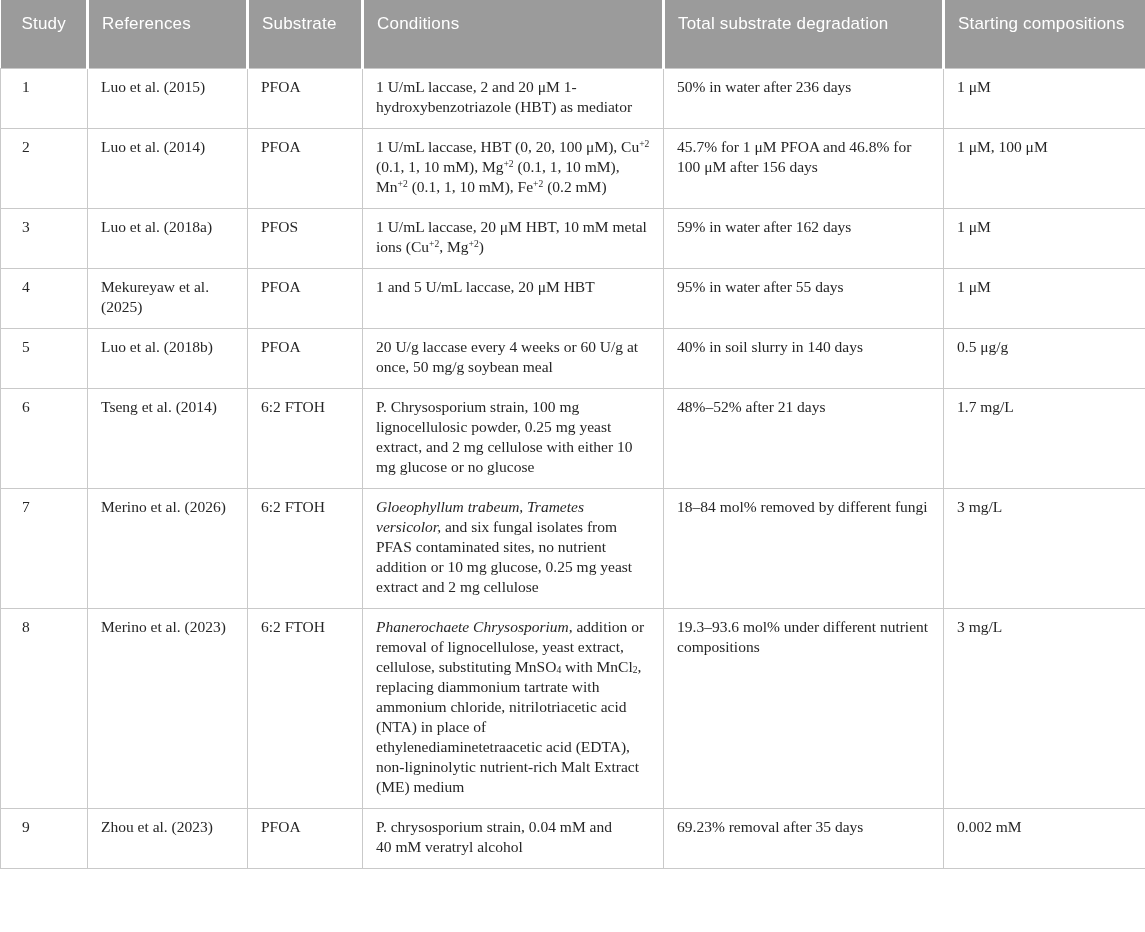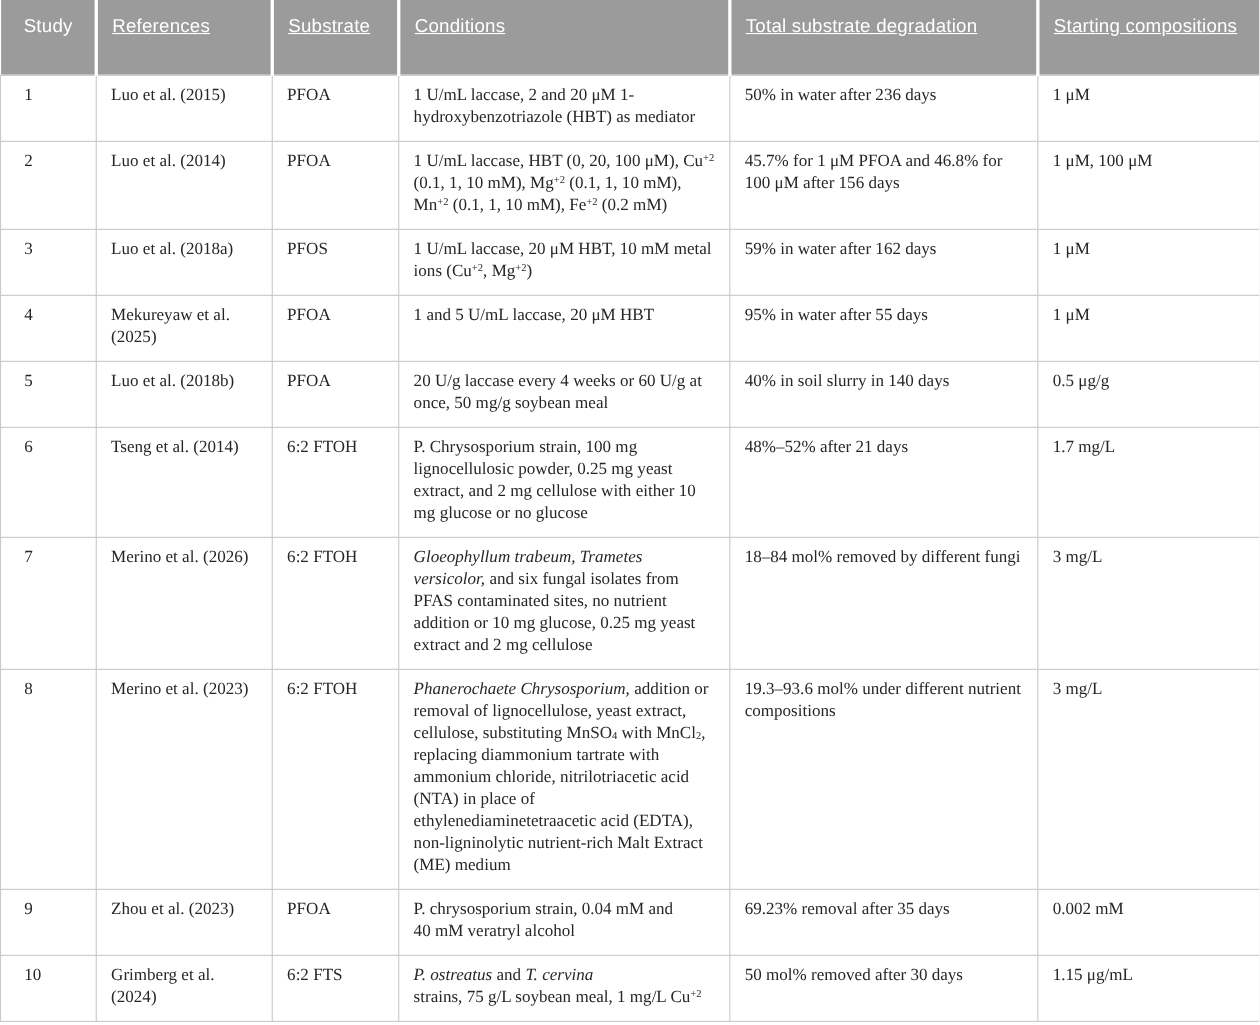--- a/index.html
+++ b/index.html
@@ -31,21 +31,20 @@
     text-align: left;
     vertical-align: top;
     height: 68px;
     box-sizing: border-box;
     padding: 13px 12px 1px 13px;
     line-height: 1.25;
     border: none;
   }
   table.study-table thead th + th {
     border-left: 3px solid #ffffff;
-    text-decoration: underline;
   }
   table.study-table thead th:first-child {
     padding-left: 21px;
   }
   table.study-table tbody td {
     border: 1px solid var(--border-color, #c9c9c9);
     vertical-align: top;
     padding: 8px 12px 11px 13px;
     line-height: 20px;
     background: #ffffff;
@@ -157,23 +156,15 @@
           <td>3 mg/L</td>
         </tr>
         <tr>
           <td>9</td>
           <td>Zhou et al. (2023)</td>
           <td>PFOA</td>
           <td>P. chrysosporium strain, 0.04 mM and<br>40 mM veratryl alcohol</td>
           <td>69.23% removal after 35 days</td>
           <td>0.002 mM</td>
         </tr>
-        <tr>
-          <td>10</td>
-          <td>Grimberg et al. (2024)</td>
-          <td>6:2 FTS</td>
-          <td><i>P. ostreatus</i> and <i>T. cervina</i><br>strains, 75 g/L soybean meal, 1 mg/L Cu<sup>+2</sup></td>
-          <td>50 mol% removed after 30 days</td>
-          <td>1.15 μg/mL</td>
-        </tr>
       </tbody>
   </table>
 </div>
 
 </body></html>

